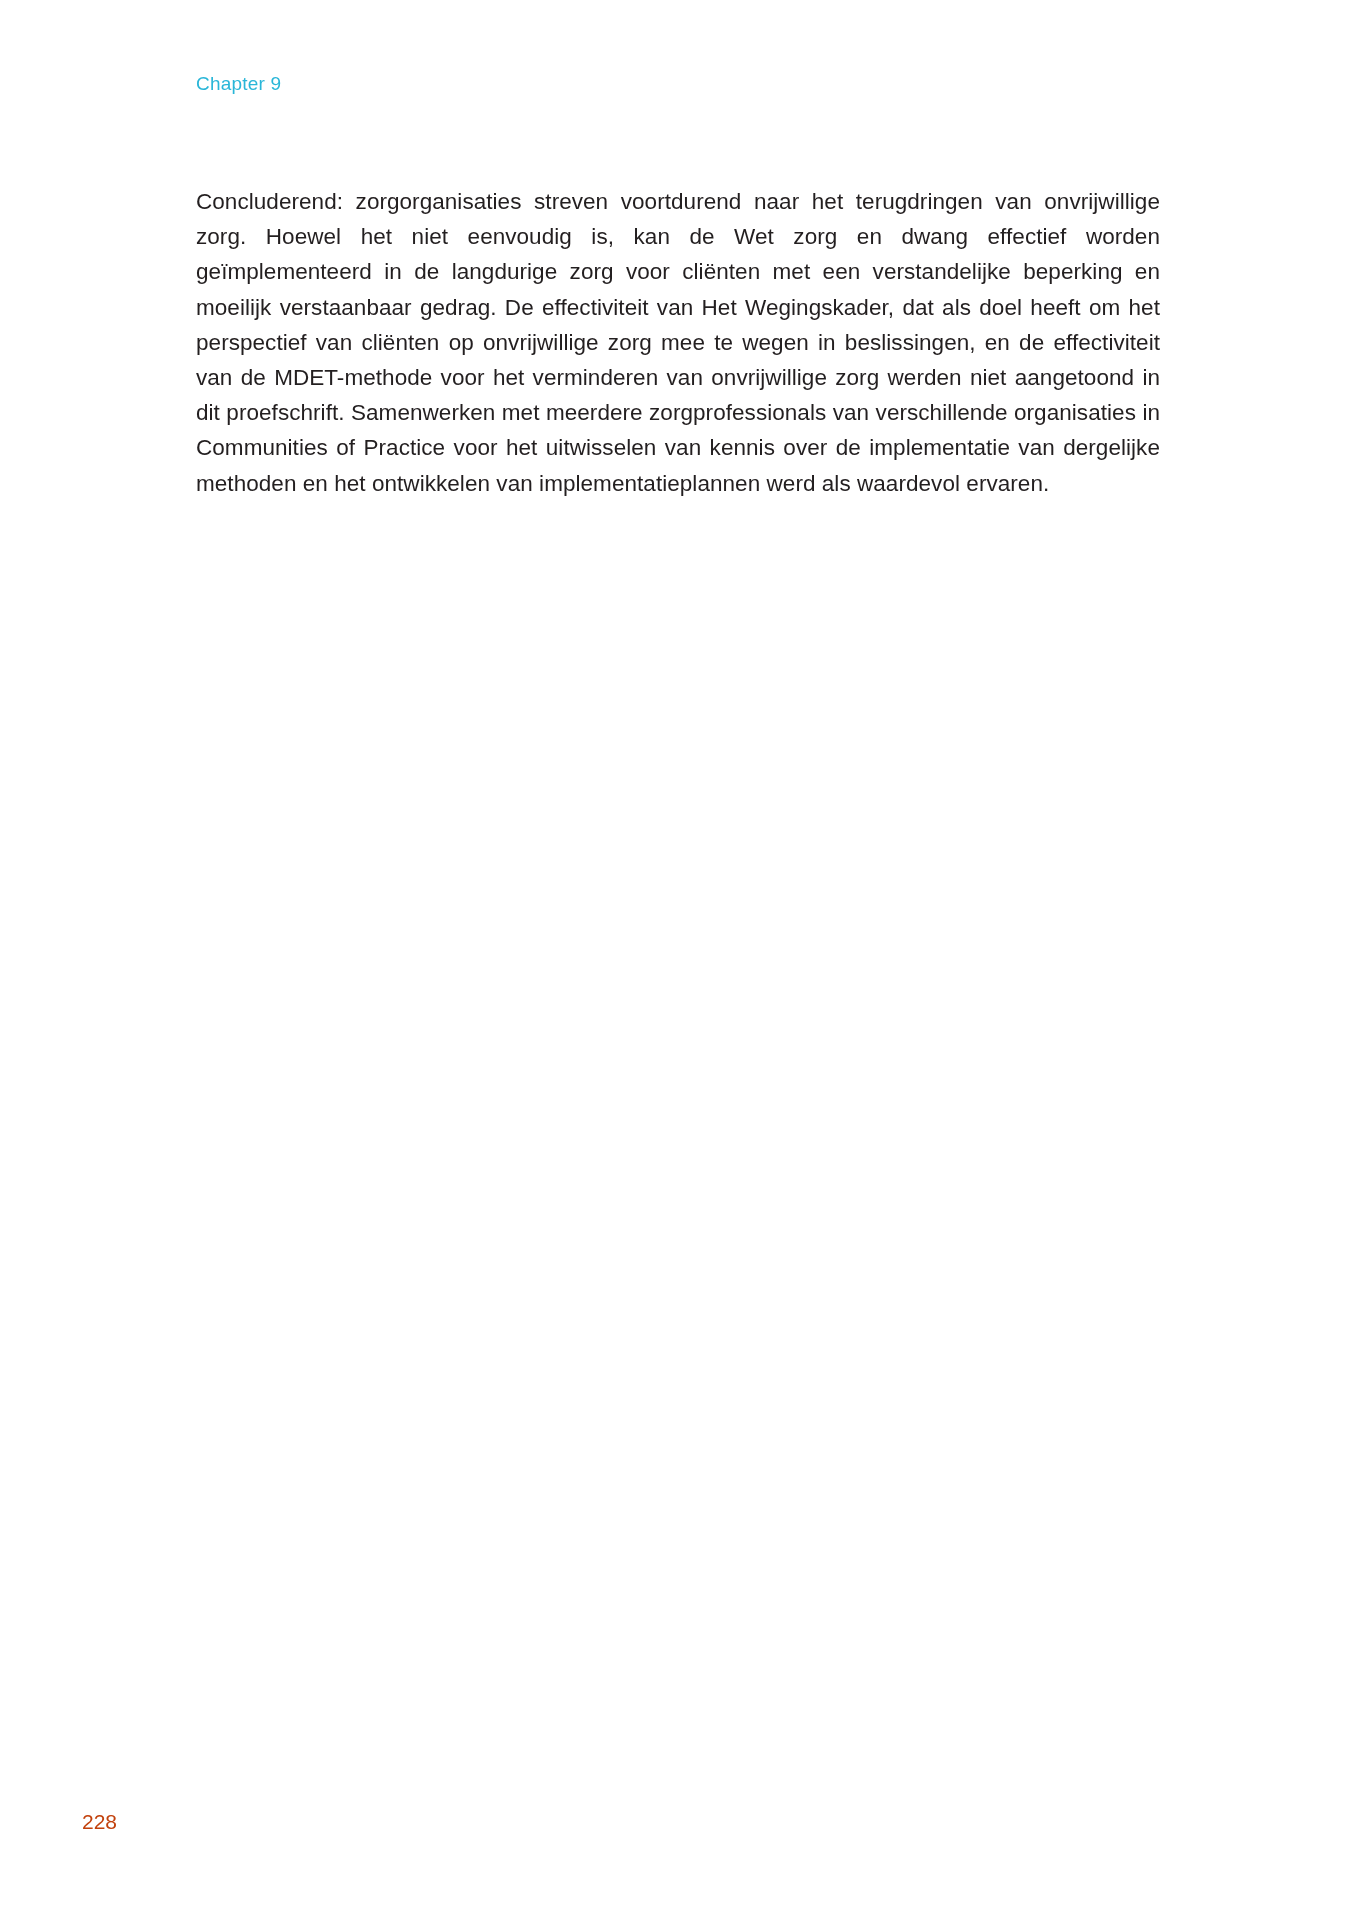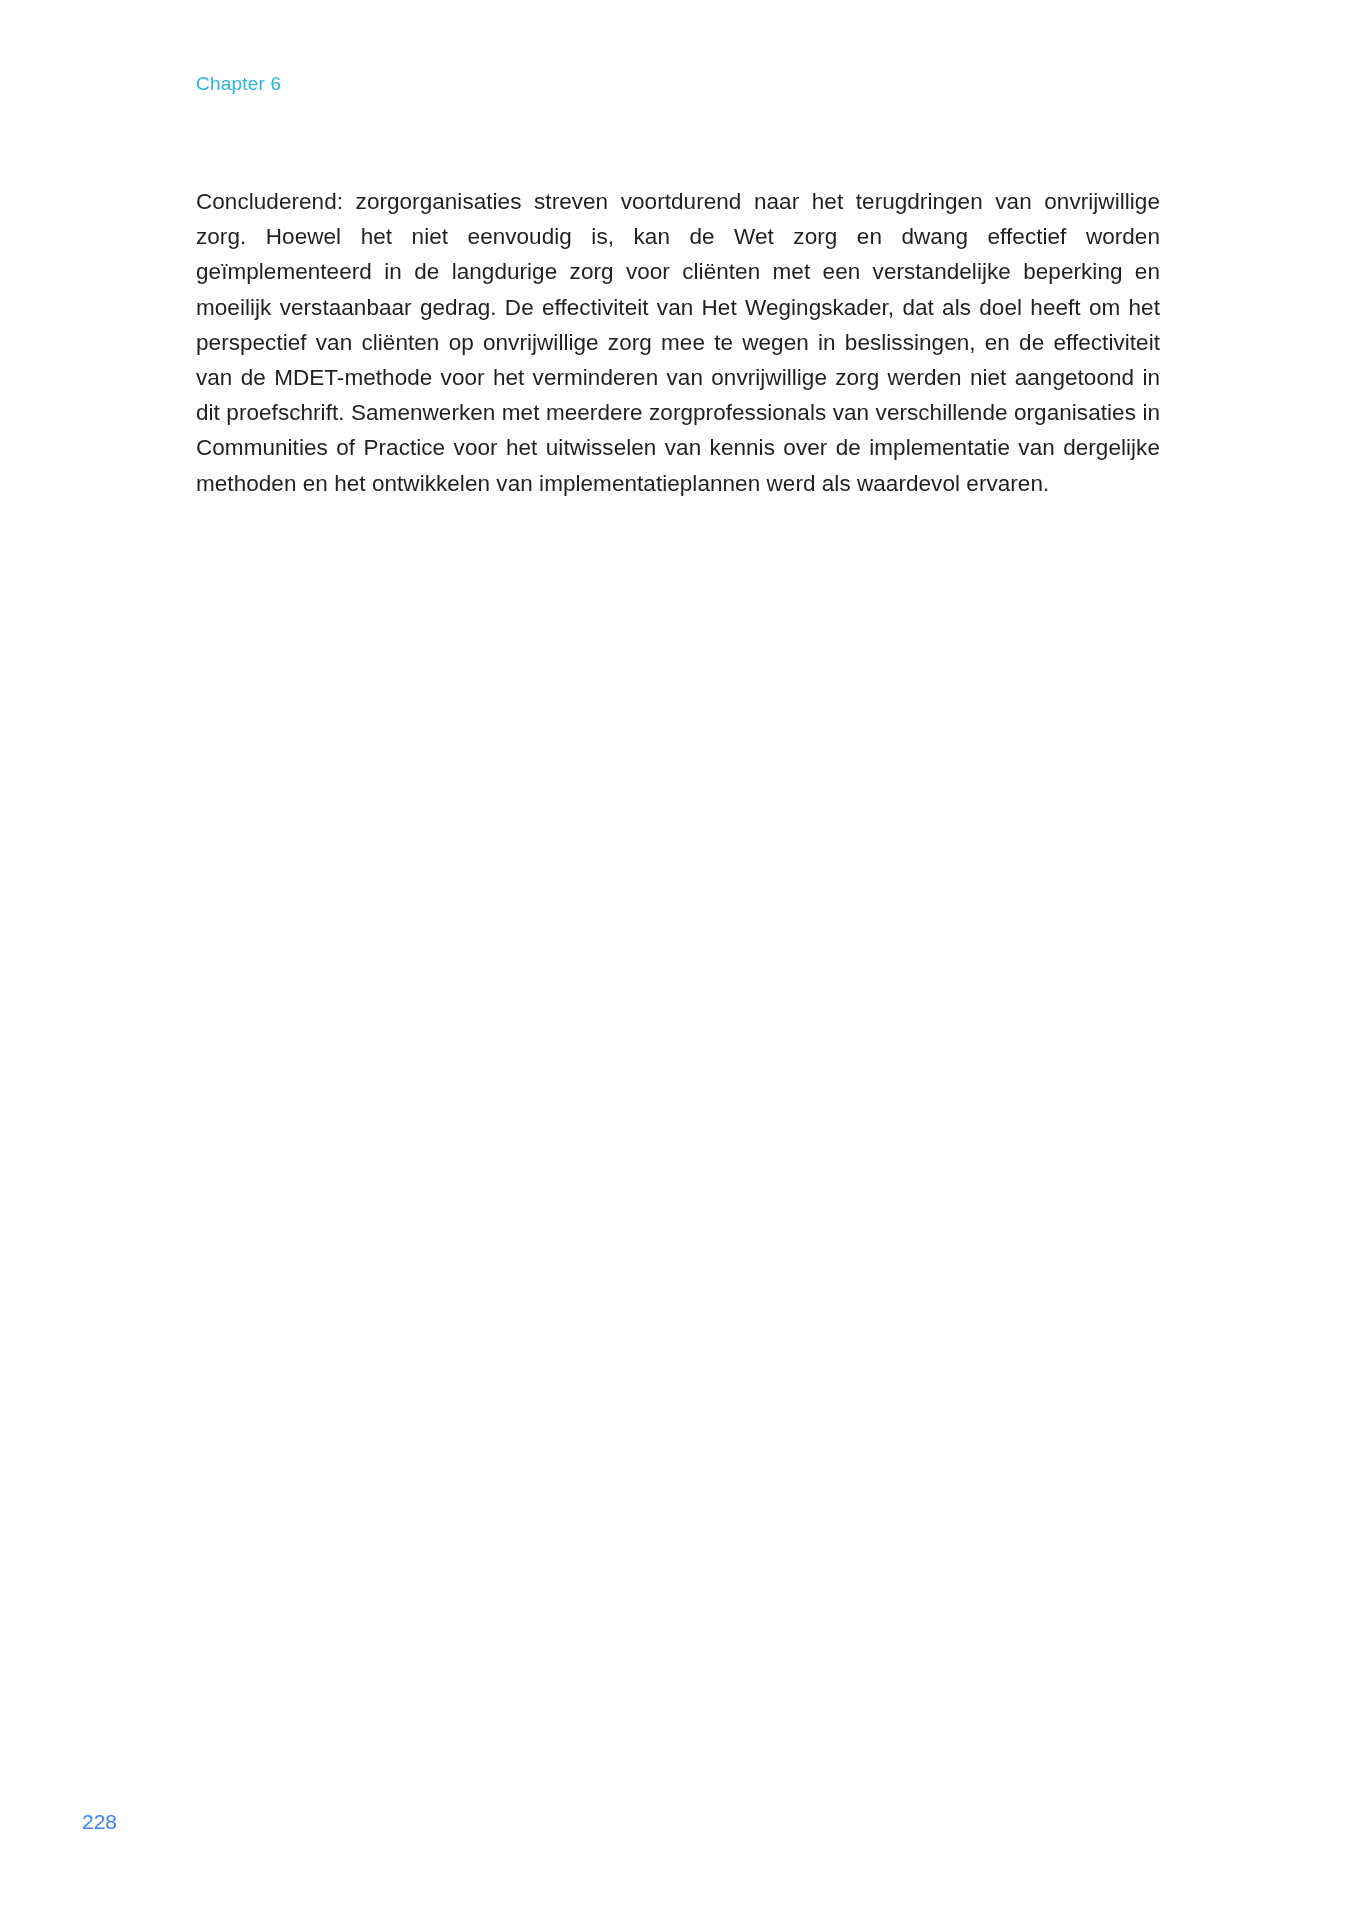--- a/index.html
+++ b/index.html
@@ -43,29 +43,29 @@
     color: #231f20;
     letter-spacing: 0.05px;
     hyphens: none;
   }
   .folio {
     position: absolute;
     left: 82px;
     bottom: 85px;
     font-size: 21px;
     line-height: 26px;
-    color: #3b82f6;
+    color: #c2410c;
   }
 </style>
 </head>
 <body>
 
 <div class="page">
 
-  <div class="running-head">Chapter 6</div>
+  <div class="running-head">Chapter 9</div>
 
   <div class="body-block">
     <p class="body-paragraph">Concluderend: zorgorganisaties streven voortdurend naar het terugdringen van onvrijwillige zorg. Hoewel het niet eenvoudig is, kan de Wet zorg en dwang effectief worden geïmplementeerd in de langdurige zorg voor cliënten met een verstandelijke beperking en moeilijk verstaanbaar gedrag. De effectiviteit van Het Wegingskader, dat als doel heeft om het perspectief van cliënten op onvrijwillige zorg mee te wegen in beslissingen, en de effectiviteit van de MDET-methode voor het verminderen van onvrijwillige zorg werden niet aangetoond in dit proefschrift. Samenwerken met meerdere zorgprofessionals van verschillende organisaties in Communities of Practice voor het uitwisselen van kennis over de implementatie van dergelijke methoden en het ontwikkelen van implementatieplannen werd als waardevol ervaren.</p>
   </div>
 
   <div class="folio">228</div>
 
 </div>
 
 </body></html>

